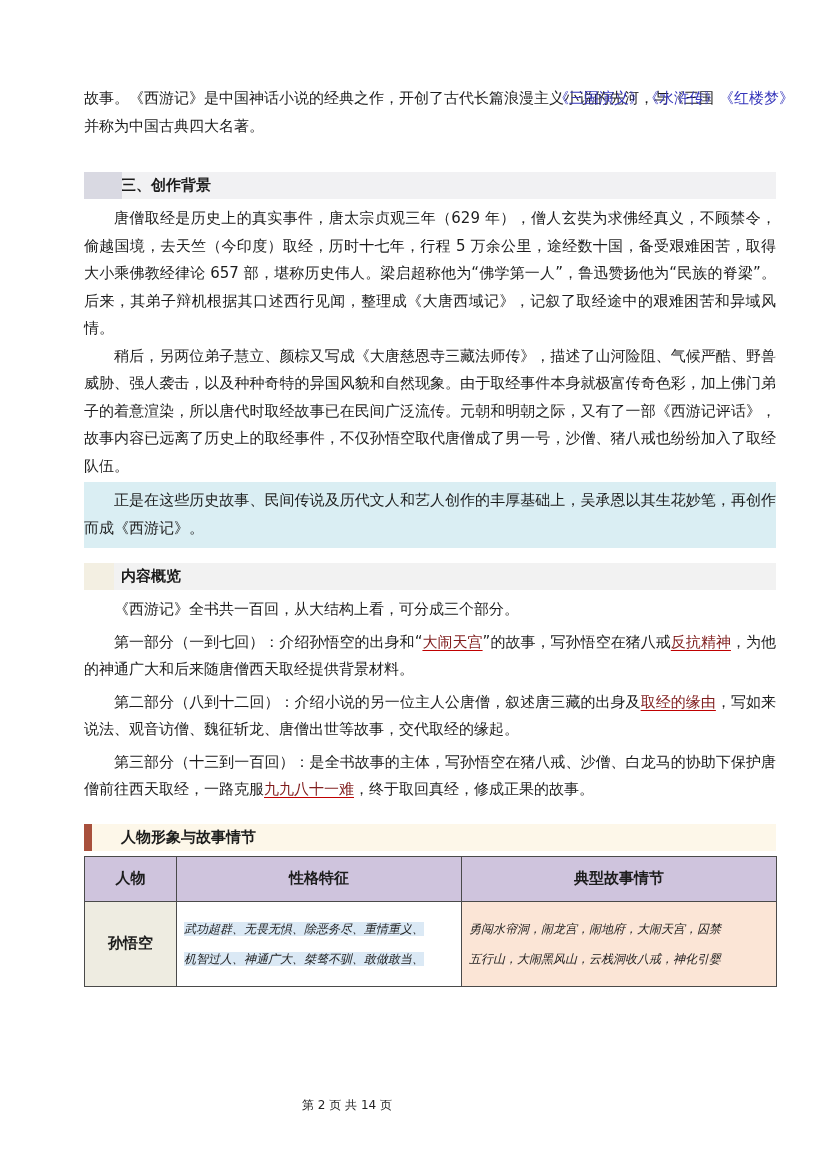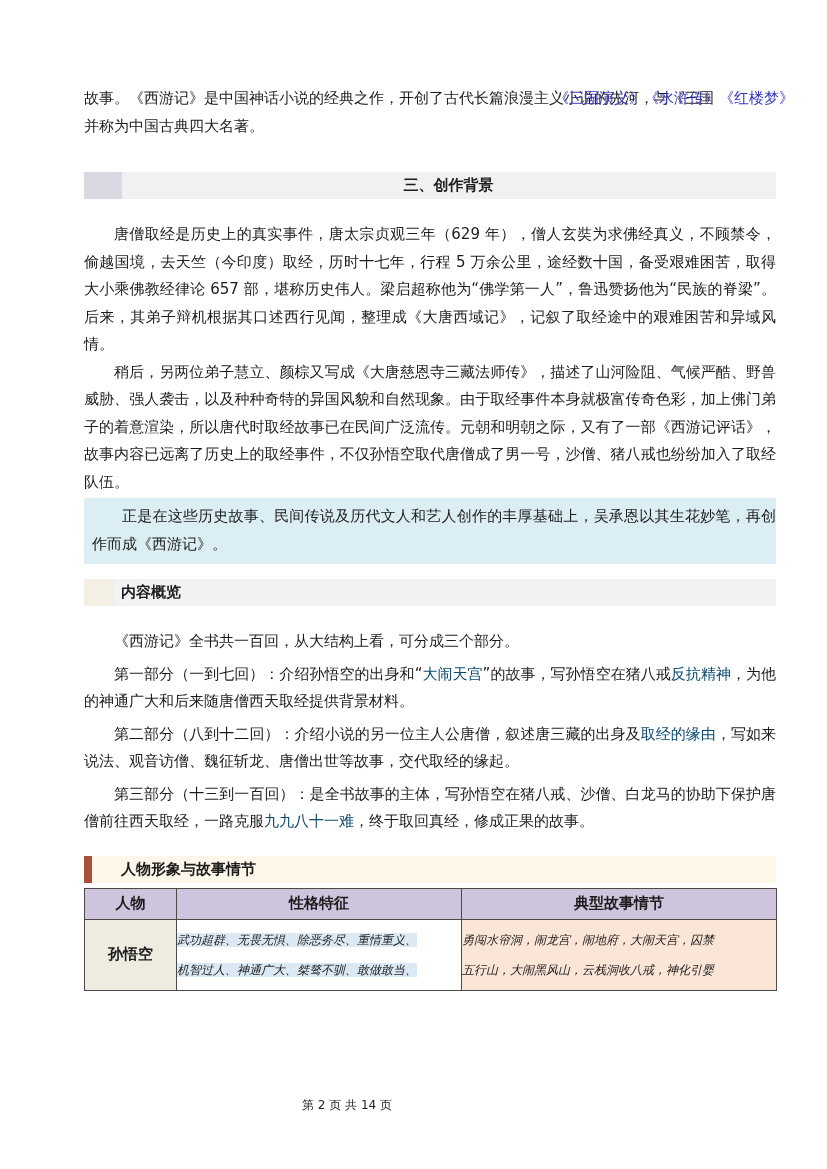--- a/index.html
+++ b/index.html
@@ -18,46 +18,46 @@
   .p-glitch .blue-overlay { position:absolute; left:470px; top:0; white-space:nowrap;
     color:#3535bb; }
   .p-glitch .line2 { position:absolute; left:0; top:28px; }
 
   .p-eval { margin-top:17px; }
 
   
   .bar { position:relative; height:27px; line-height:27px; font-weight:bold;
          padding-left:37px; box-sizing:border-box; }
   .bar .sq { position:absolute; left:0; top:0; height:27px; display:block; }
-  .bar-1 { margin-top:30px; background:#f1f1f3;text-align:center; }
+  .bar-1 { margin-top:30px; background:#f1f1f3; }
   .bar-1 .sq { width:38px; background:#d9d9e2; }
   .bar-2 { margin-top:15px; background:#f2f2f2; }
   .bar-2 .sq { width:30px; background:#f3efe2; }
   .bar-3 { margin-top:20px; background:#fdf7e9; }
   .bar-3 .sq { width:8px; background:#a8503c; }
 
-  .p-after-bar { margin-top:22px; }
+  .p-after-bar { margin-top:6px; }
   .p-follow { margin-top:0; }
   .p-part { margin-top:5px; }
 
   .highlight-block {
-    margin-top:2px; background:#daeef3; padding:5px 0 6px 8px; text-indent:2em;
+    margin-top:2px; background:#daeef3; padding:5px 0 6px 0; text-indent:2em;
     text-align:justify;
   }
 
-  .red-link { color:#0c4a6e; text-underline-offset:3px;
+  .red-link { color:#7f1d1d; text-decoration:underline; text-underline-offset:3px;
               text-decoration-color:#c00000; }
 
   
   .char-table { border-collapse:collapse; width:692px; margin-top:5px;
                 table-layout:fixed; }
   .char-table col.c1 { width:92px; }
   .char-table col.c2 { width:285px; }
   .char-table col.c3 { width:315px; }
-  .char-table th, .char-table td { border:1.5px solid #4a4a4a; padding:0; }
+  .char-table th, .char-table td { border:1.5px solid #4a4a4a; padding:7px; }
   .char-table th { background:#cfc4dd; height:30px; font-size:15px;
                    font-weight:bold; text-align:center; }
   .name-cell { background:#eeece1; text-align:center; font-weight:bold;
                font-size:15px; height:70px; }
   .script-text { font-family:"DejaVu Serif", serif; font-style:italic;
                  font-size:12px; line-height:30px; }
   .traits-cell { background:#ffffff; padding:4px 2px 2px 4px; }
   .traits-cell .hl { background:#dbe9f5; }
   .stories-cell { background:#fbe5d6; padding:4px 2px 2px 6px; }
 

